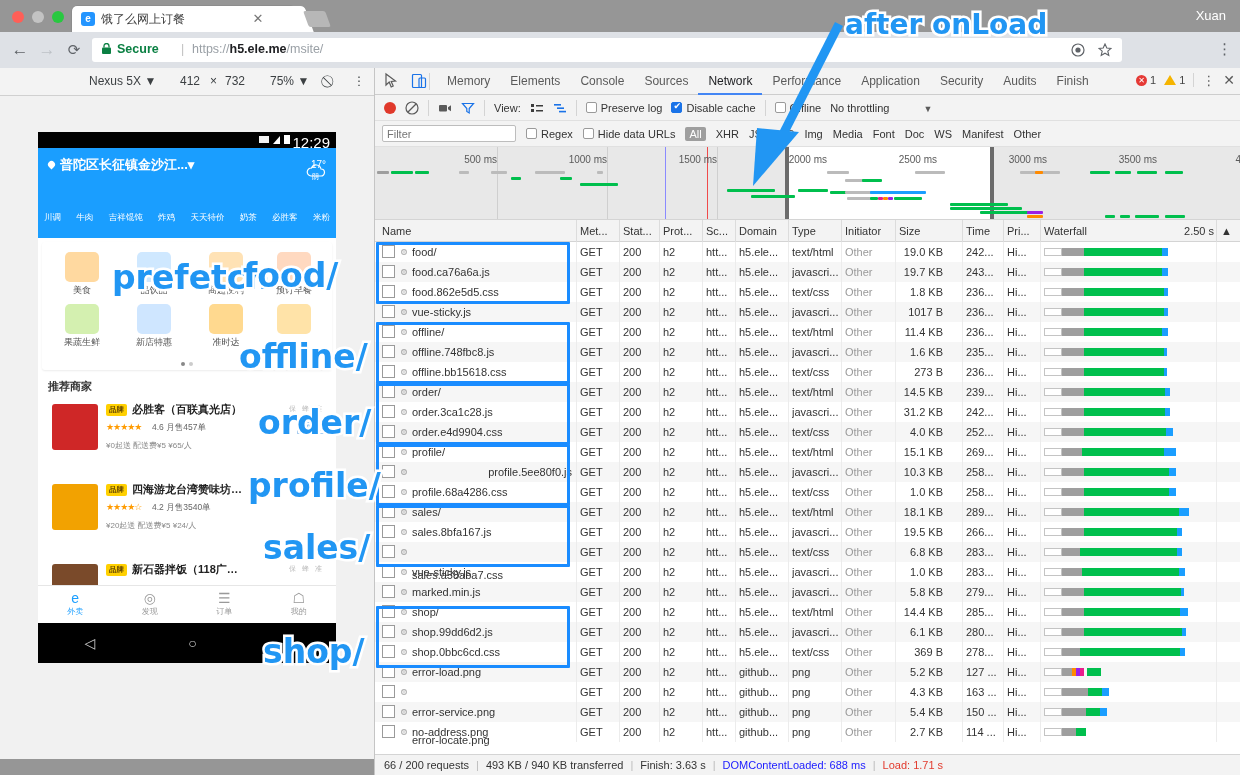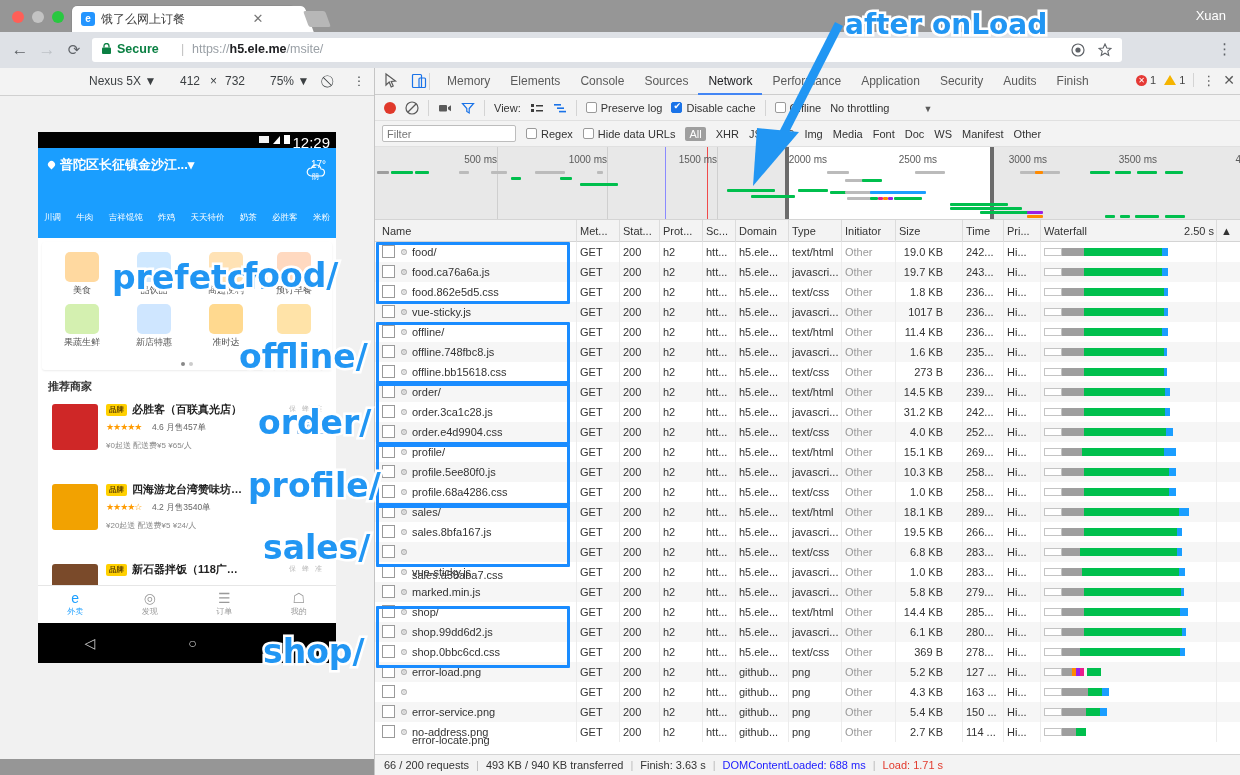--- a/index.html
+++ b/index.html
@@ -1035,21 +1035,21 @@
           <span class="wf wf-s" style="left: 687px; width: 20px;"></span>
           <span class="wf wf-g" style="left: 707px; width: 82px;"></span>
           <span class="wf wf-b" style="left: 789px; width: 12px;"></span>
         </div>
         <div class="row odd" style="top: 220px;">
           <span class="cb"></span>
           <svg class="gear" viewBox="0 0 8 8">
             <circle cx="4" cy="4" r="2.4" fill="none" stroke="#555" stroke-width="1.1"></circle>
             <circle cx="4" cy="4" r="0.8" fill="#555"></circle>
           </svg>
-          <span class="c nm" style="width: 160px;">profile.5ee80f0.js</span>
+          <span class="c nm" style="width: 160px; text-align: right;">profile.5ee80f0.js</span>
           <span class="c" style="left: 205px; width: 36px;">GET</span>
           <span class="c" style="left: 248px; width: 36px;">200</span>
           <span class="c" style="left: 288px; width: 36px;">h2</span>
           <span class="c" style="left: 331px; width: 26px;">htt...</span>
           <span class="c" style="left: 364px; width: 48px;">h5.ele...</span>
           <span class="c" style="left: 417px; width: 48px;">javascri...</span>
           <span class="c dim" style="left: 470px; width: 48px;">Other</span>
           <span class="c cr" style="left: 520px; width: 48px;">10.3 KB</span>
           <span class="c" style="left: 591px; width: 32px;">258...</span>
           <span class="c" style="left: 632px; width: 26px;">Hi...</span>

